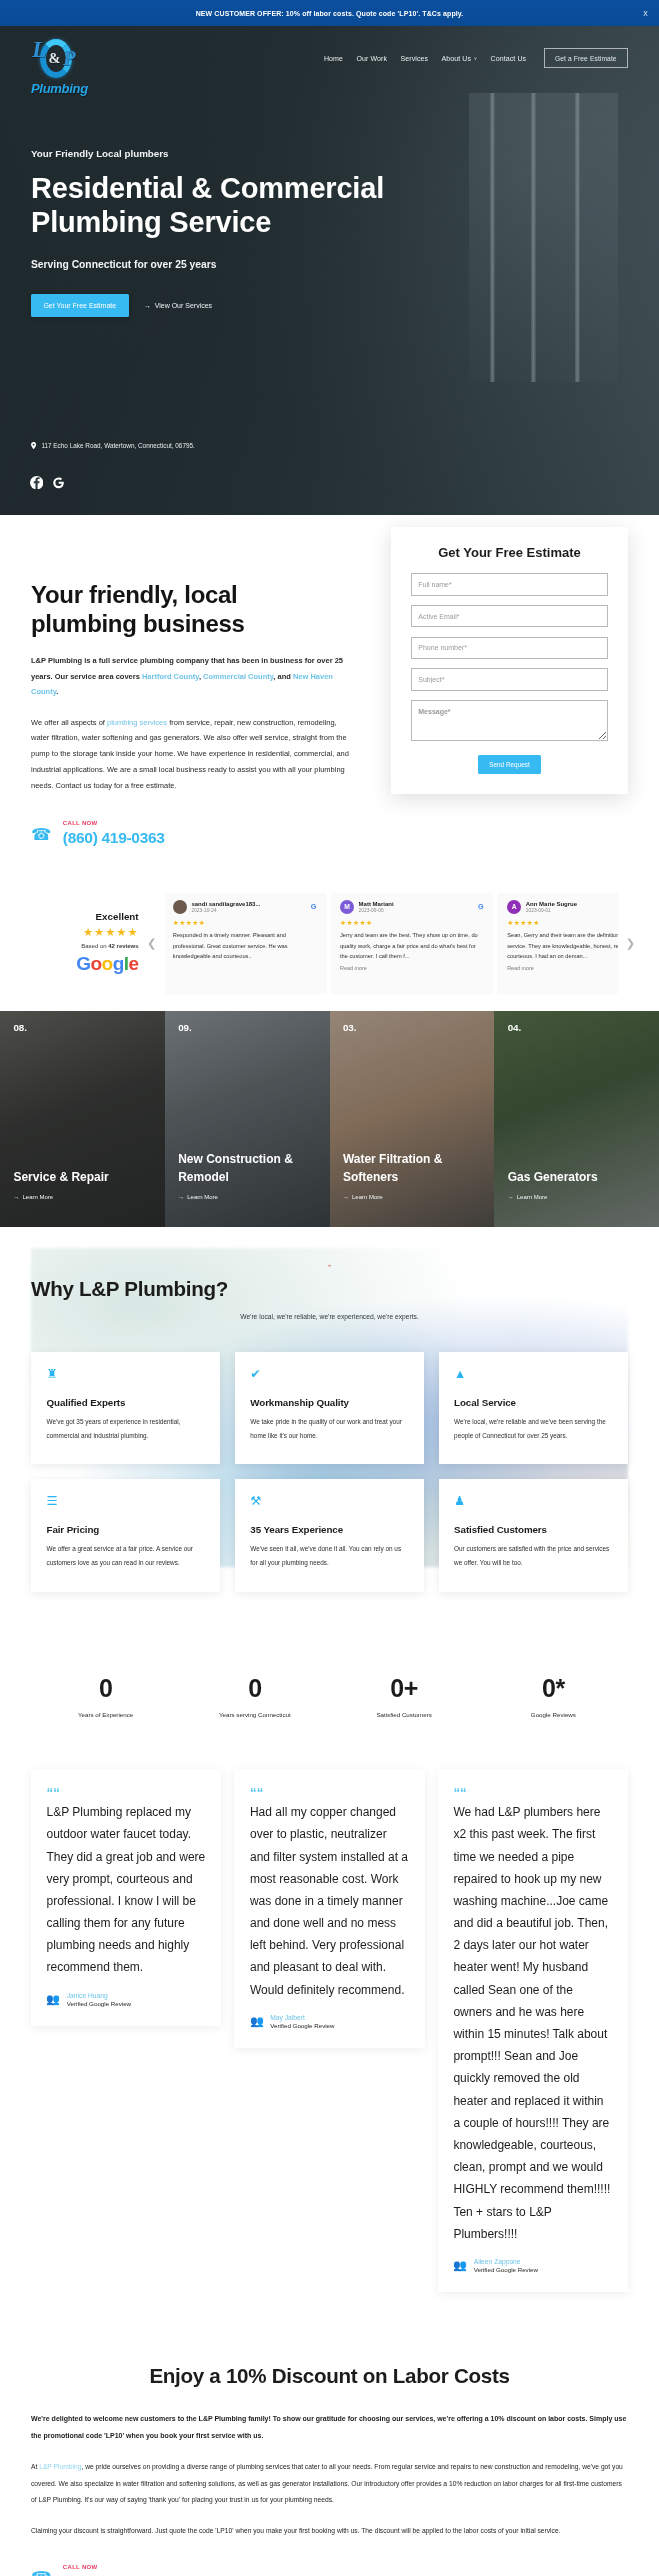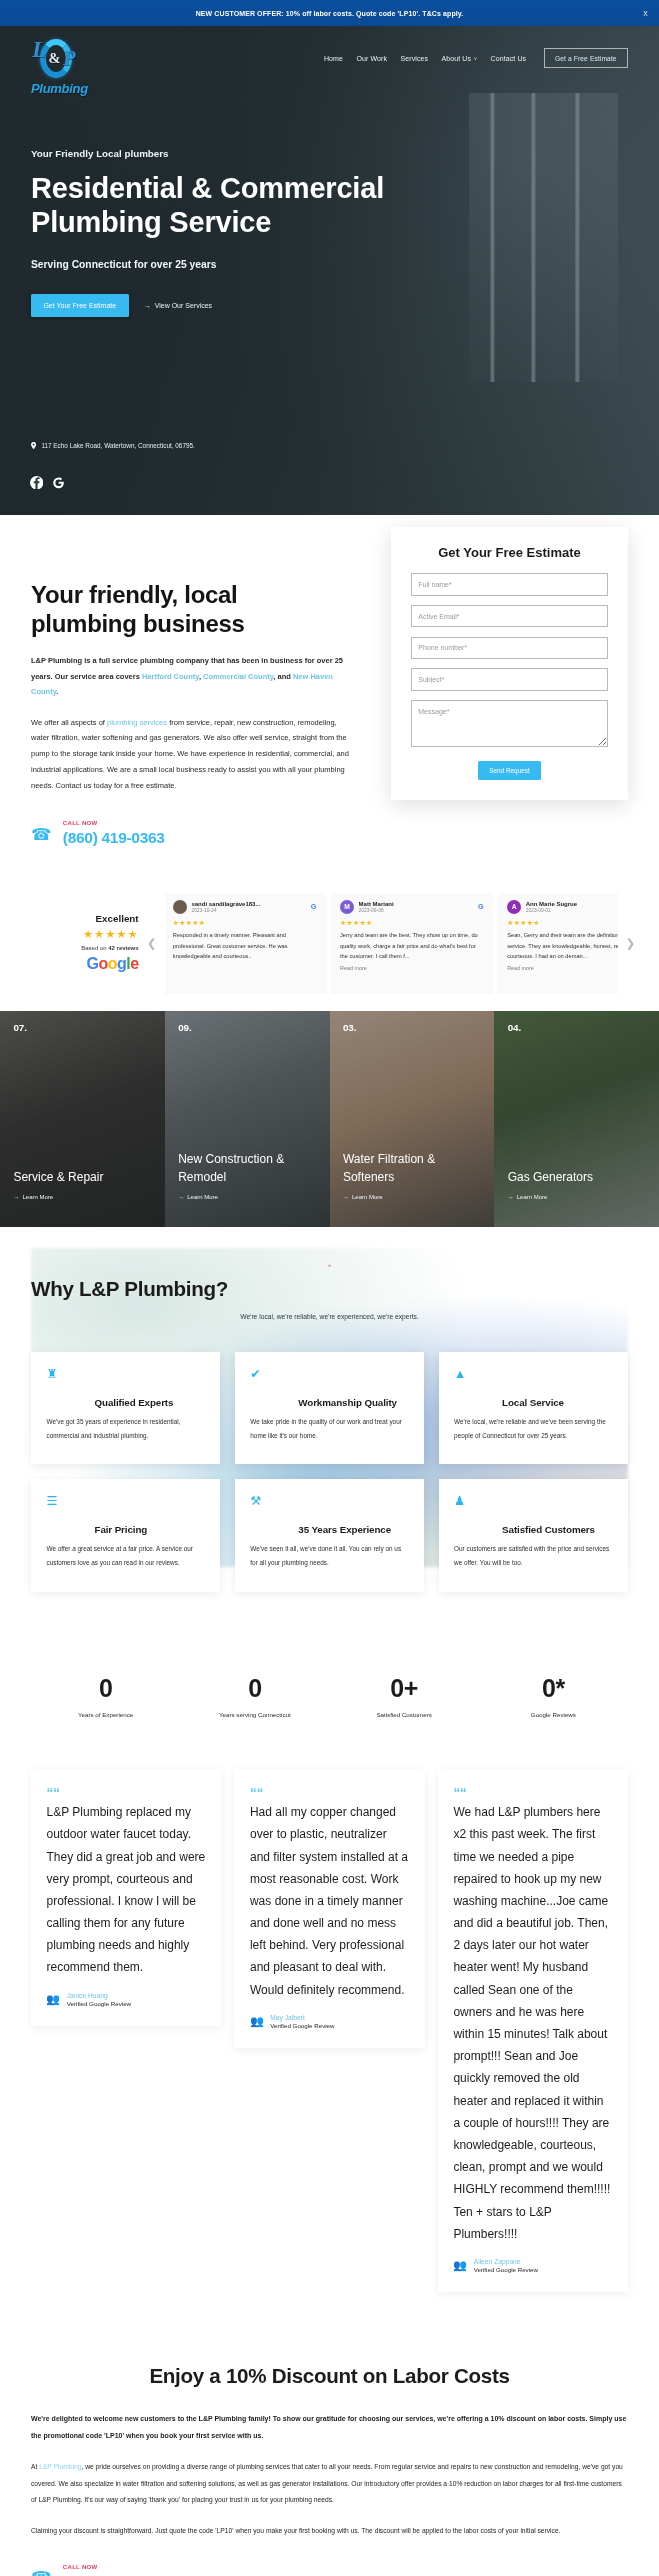--- a/index.html
+++ b/index.html
@@ -202,42 +202,42 @@
     width:100%;
     border:0.5px solid #b9b9b9;
     padding: 6.7px 6.7px;
     font-size: 7px;
     font-family:"Liberation Sans", sans-serif;
     color:#333;
     margin-bottom: 9.3px;
     background:#fff;
     outline:none;
   }
-  .form-card textarea { height: 47px; resize: vertical; }
+  .form-card textarea { height: 41px; resize: vertical; font-weight: bold; }
   .form-card input::placeholder, .form-card textarea::placeholder { color:#9a9a9a; }
   .form-submit {
     display:block; margin: 3.1px auto 0 auto;
     background:#37b9f1; color:#fff;
     border:none; border-radius:1.5px;
     padding: 5.7px 11.3px;
     font-size: 6.4px; cursor:pointer;
   }
 
   
   .reviews-strip {
     padding: 9.3px 20.6px 17.5px 20.6px;
     display:flex; align-items:center; gap: 5.2px;
     background:#fff;
   }
   .rev-summary { width: 118px; text-align:right; flex:none; }
   .rev-summary .excellent { font-size: 9.8px; font-weight:bold; margin-bottom: 4.1px; }
   .rev-stars { color:#f5b919; font-size: 11.3px; letter-spacing: 1px; }
   .rev-based { font-size: 6px; color:#3a3a3a; margin-top: 4.1px; }
   .rev-based b { font-weight:bold; }
-  .google-logo { margin-top: 4.1px; font-size: 16px; font-weight:bold; letter-spacing:-0.5px; }
+  .google-logo { margin-top: 4.1px; font-size: 19px; font-weight:bold; letter-spacing:-0.5px; }
   .google-logo .g1{color:#4285F4}.google-logo .g2{color:#EA4335}.google-logo .g3{color:#FBBC05}
   .google-logo .g4{color:#4285F4}.google-logo .g5{color:#34A853}.google-logo .g6{color:#EA4335}
   .rev-arrow { color:#b3b3b3; font-size: 11.3px; padding: 0 3.1px; cursor:pointer; flex:none; }
   .rev-cards { display:flex; gap: 7.2px; overflow:hidden; flex:1; }
   .rev-card {
     background:#fafafa; border-radius:2.1px;
     box-shadow: 0 0.5px 2.6px rgba(0,0,0,.08);
     padding: 7.2px 8.2px 8.2px 8.2px;
     width: 160px; flex:none;
     min-height: 101px;
@@ -268,21 +268,21 @@
   .svc .svc-img { position:absolute; inset:0; }
   .svc .svc-img:after { content:""; position:absolute; inset:0; background:rgba(20,26,30,.35); }
   .svc1 .svc-img { background: linear-gradient(160deg,#6d6a63 0%, #3b3a36 45%, #2a2b28 100%); }
   .svc2 .svc-img { background: linear-gradient(160deg,#9aa0a3 0%, #6d7275 40%, #3c4143 100%); }
   .svc3 .svc-img { background: linear-gradient(160deg,#d9bfa8 0%, #b99677 45%, #56504a 100%); }
   .svc4 .svc-img { background: linear-gradient(160deg,#5d7a4a 0%, #46603a 40%, #8d938c 100%); }
   .svc-num {
     position:absolute; left:13.4px; top: 10.3px;
     color:#fff; font-size: 9.8px; font-weight:bold; z-index:2;
   }
-  .svc-title { position:relative; z-index:2; color:#fff; font-size: 12px; font-weight:normal; line-height:1.45; }
+  .svc-title { position:relative; z-index:2; color:#fff; font-size: 12px; font-weight:bold; line-height:1.45; }
   .svc-learn { position:relative; z-index:2; color:#f0f4f6; font-size: 6px; margin-top: 8.2px; display:flex; gap:3.1px; align-items:center; }
 
   
   .why {
     position:relative;
     padding: 36px 31px 46px 31px;
     background: #ffffff;
     overflow:hidden;
   }
   .why-bg {
@@ -303,21 +303,21 @@
     display:grid; grid-template-columns: repeat(3, 1fr);
     gap: 14.4px;
   }
   .why-card {
     background:#fff;
     box-shadow: 0 1.5px 9.3px rgba(0,0,0,.08);
     padding: 16.5px 15.5px 21.6px 15.5px;
     min-height: 106px;
   }
   .why-ic { color:#29b3ef; font-size: 12.4px; line-height:1; margin-bottom: 16.5px; display:block; }
-  .why-card h3 { font-size: 9.8px; font-weight:bold; letter-spacing:-0.1px;margin-left:48px; }
+  .why-card h3 { font-size: 9.8px; font-weight:bold; letter-spacing:-0.1px; }
   .why-card p { font-size: 6.4px; line-height: 2.15; color:#2e2e2e; margin-top: 7.2px; }
 
   
   .stats {
     display:grid; grid-template-columns: repeat(4,1fr);
     padding: 36px 31px 36px 31px;
     background:#fff;
   }
   .stat { text-align:center; }
   .stat .num { font-size: 25px; font-weight:bold; letter-spacing:-0.5px; }
@@ -534,21 +534,21 @@
       <div class="rev-more">Read more</div>
     </div>
   </div>
 
   <div class="rev-arrow">❯</div>
 </section>
 
 <section class="svc-row">
   <a class="svc svc1">
     <div class="svc-img"></div>
-    <div class="svc-num">07.</div>
+    <div class="svc-num">08.</div>
     <div class="svc-title">Service &amp; Repair</div>
     <div class="svc-learn">
         <span>→</span>
         <span>Learn More</span>
       </div>
   </a>
   <a class="svc svc2">
     <div class="svc-img"></div>
     <div class="svc-num">09.</div>
     <div class="svc-title">New Construction &amp; Remodel</div>

